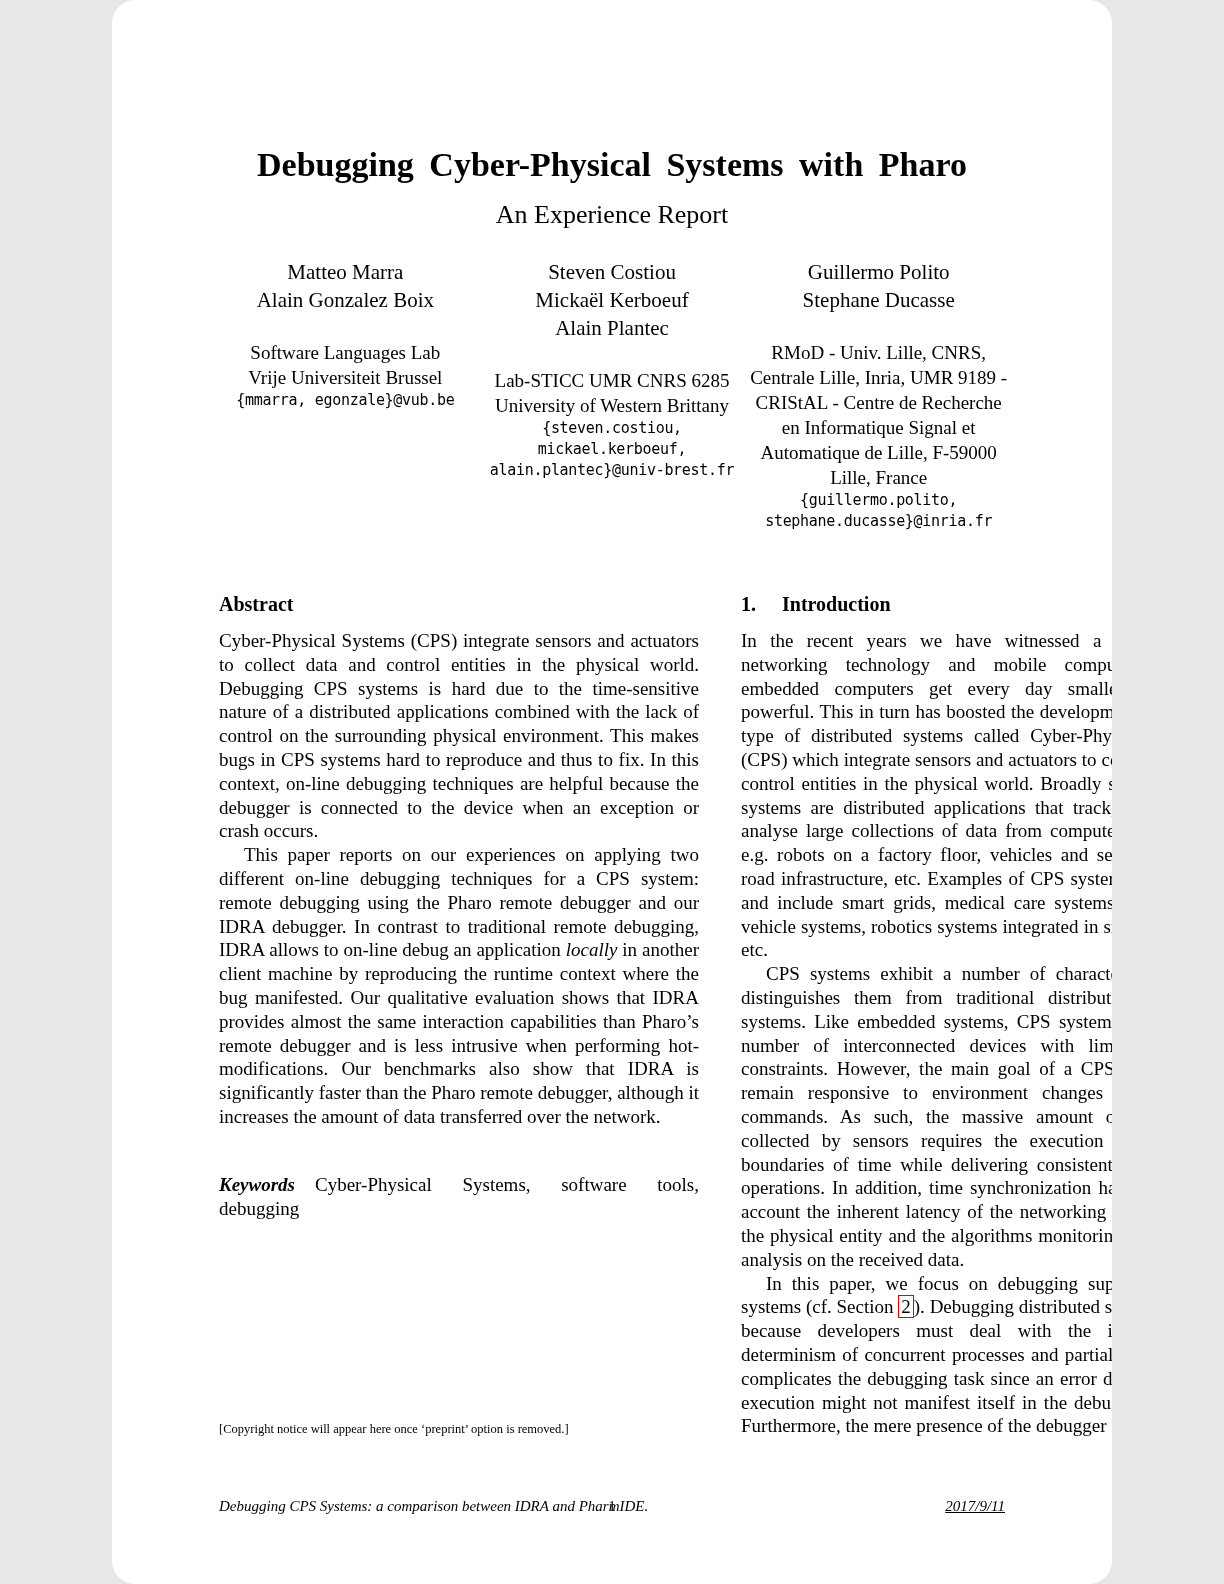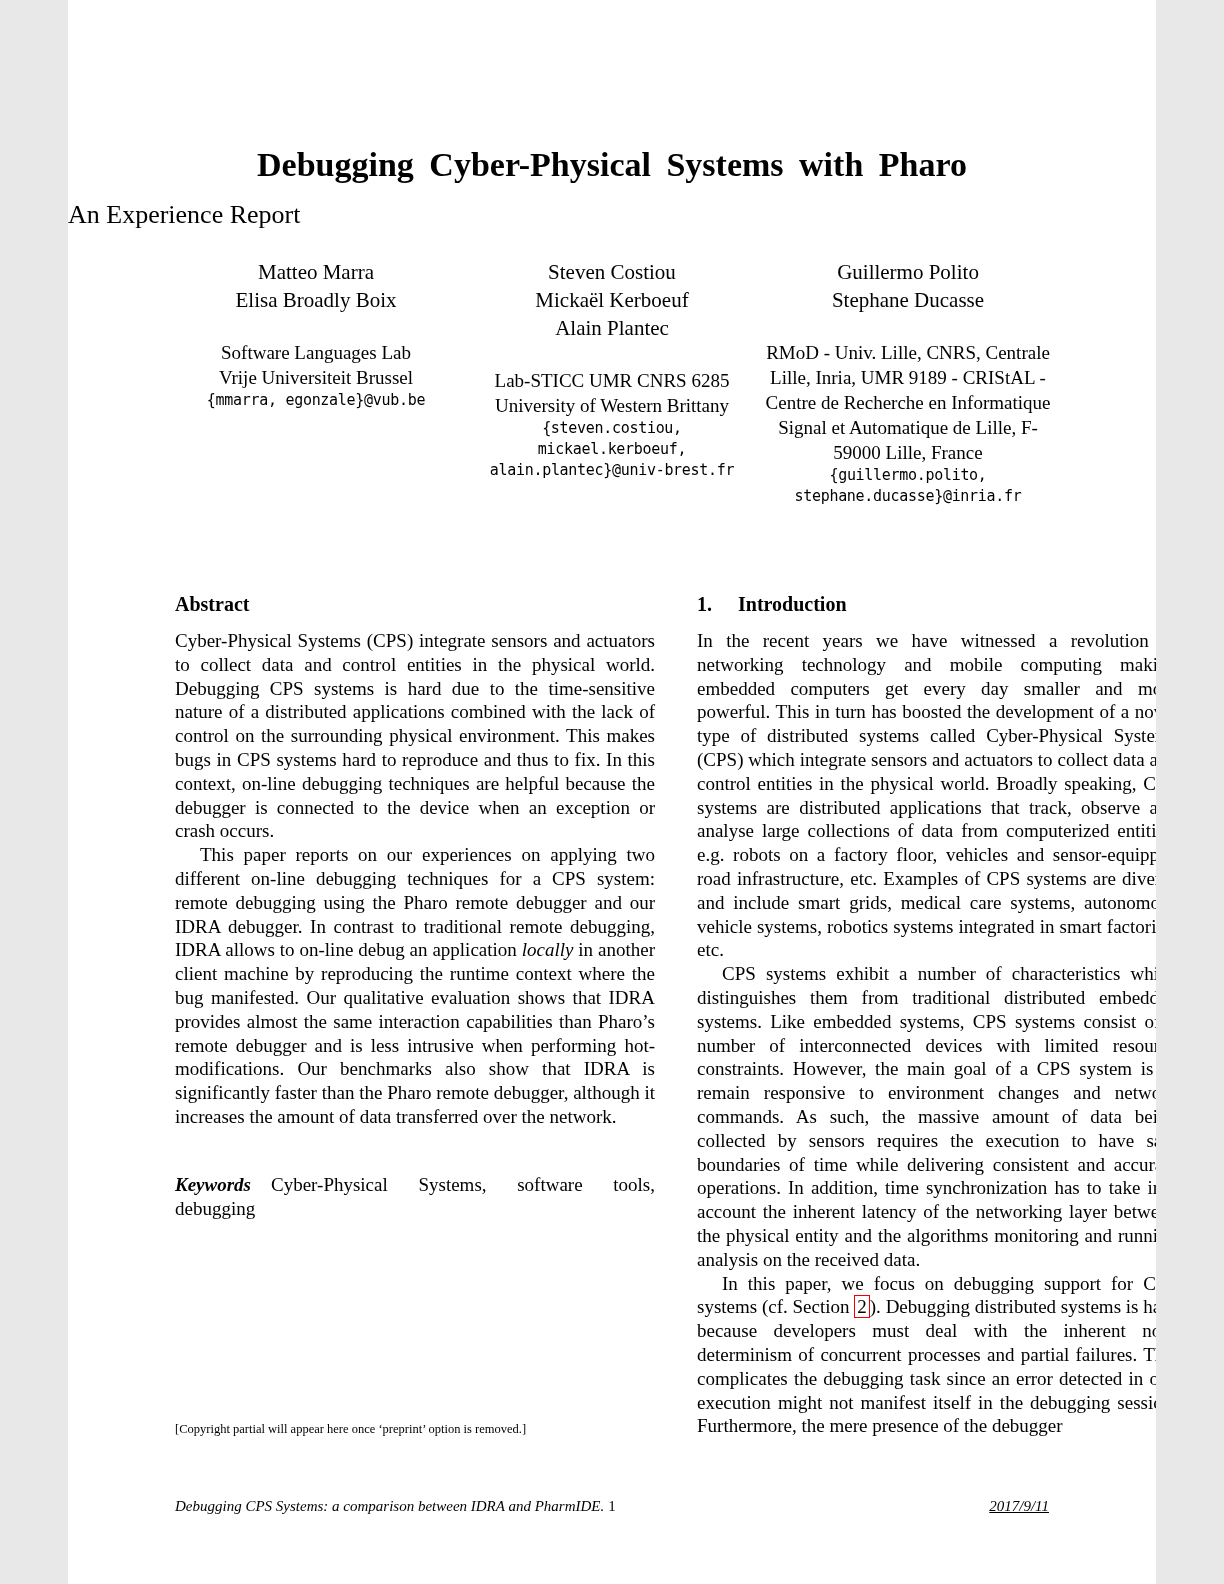--- a/index.html
+++ b/index.html
@@ -1,39 +1,41 @@
 <!DOCTYPE html>
 <html><head>
 <meta charset="utf-8">
 <style>
   html, body { margin: 0; padding: 0; background: #e8e8e8; }
   .page {
     position: relative;
-    width: 1088px;
+    width: 1000px;
     height: 1584px;
     margin: 0 auto;
     background: #ffffff;
     color: #000000;
     font-family: "Liberation Serif", serif;
     overflow: hidden;
+    border-radius: 23px;
   }
 
   
   .title {
     position: absolute;
     top: 146px; left: 0; right: 0;
     text-align: center;
     font-size: 34px;
     font-weight: bold;
     word-spacing: 7px;
     margin: 0;
   }
   .subtitle {
     position: absolute;
     top: 200px; left: 0; right: 0;
+    text-align: center;
     font-size: 26px;
   }
   .authors {
     position: absolute;
     top: 258px; left: 100px; right: 100px;
     display: flex;
     justify-content: space-between;
   }
   .author-col {
     width: 342px;
@@ -120,21 +122,21 @@
 
 <div class="page">
 
   <h1 class="title">Debugging Cyber-Physical Systems with Pharo</h1>
   <div class="subtitle">An Experience Report</div>
 
   <div class="authors">
 
     <div class="author-col">
       <div class="author-name">Matteo Marra</div>
-      <div class="author-name">Elisa Broadly Boix</div>
+      <div class="author-name">Alain Gonzalez Boix</div>
       <div class="author-affil">
         <div>Software Languages Lab</div>
         <div>Vrije Universiteit Brussel</div>
       </div>
       <div class="author-email">{mmarra, egonzale}@vub.be</div>
     </div>
 
     <div class="author-col">
       <div class="author-name">Steven Costiou</div>
       <div class="author-name">Mickaël Kerboeuf</div>
@@ -164,21 +166,21 @@
     <p class="keywords"><span class="kw-label">Keywords</span><span>Cyber-Physical Systems, software tools, debugging</span></p>
   </section>
 
   <section class="col col-right">
     <h2 class="sec-heading"><span class="sec-num">1.</span><span>Introduction</span></h2>
     <p>In the recent years we have witnessed a revolution in networking technology and mobile computing making embedded computers get every day smaller and more powerful. This in turn has boosted the development of a novel type of distributed systems called Cyber-Physical Systems (CPS) which integrate sensors and actuators to collect data and control entities in the physical world. Broadly speaking, CPS systems are distributed applications that track, observe and analyse large collections of data from computerized entities, e.g. robots on a factory floor, vehicles and sensor-equipped road infrastructure, etc. Examples of CPS systems are diverse and include smart grids, medical care systems, autonomous vehicle systems, robotics systems integrated in smart factories, etc.</p>
     <p class="indent">CPS systems exhibit a number of characteristics which distinguishes them from traditional distributed embedded systems. Like embedded systems, CPS systems consist of a number of interconnected devices with limited resource constraints. However, the main goal of a CPS system is to remain responsive to environment changes and network commands. As such, the massive amount of data being collected by sensors requires the execution to have safe boundaries of time while delivering consistent and accurate operations. In addition, time synchronization has to take into account the inherent latency of the networking layer between the physical entity and the algorithms monitoring and running analysis on the received data.</p>
     <p class="indent"><span>In this paper, we focus on debugging support for CPS systems (cf. Section </span><a class="ref-link">2</a><span>). Debugging distributed systems is hard because developers must deal with the inherent non-determinism of concurrent processes and partial failures. This complicates the debugging task since an error detected in one execution might not manifest itself in the debugging session. Furthermore, the mere presence of the debugger</span></p>
   </section>
 
-  <div class="copyright">[Copyright partial will appear here once ‘preprint’ option is removed.]</div>
+  <div class="copyright">[Copyright notice will appear here once ‘preprint’ option is removed.]</div>
 
   <footer class="footer">
     <span class="foot-left">Debugging CPS Systems: a comparison between IDRA and PharmIDE.</span>
     <span class="foot-center">1</span>
     <span class="foot-right">2017/9/11</span>
   </footer>
 
 </div>
 
 </body></html>

